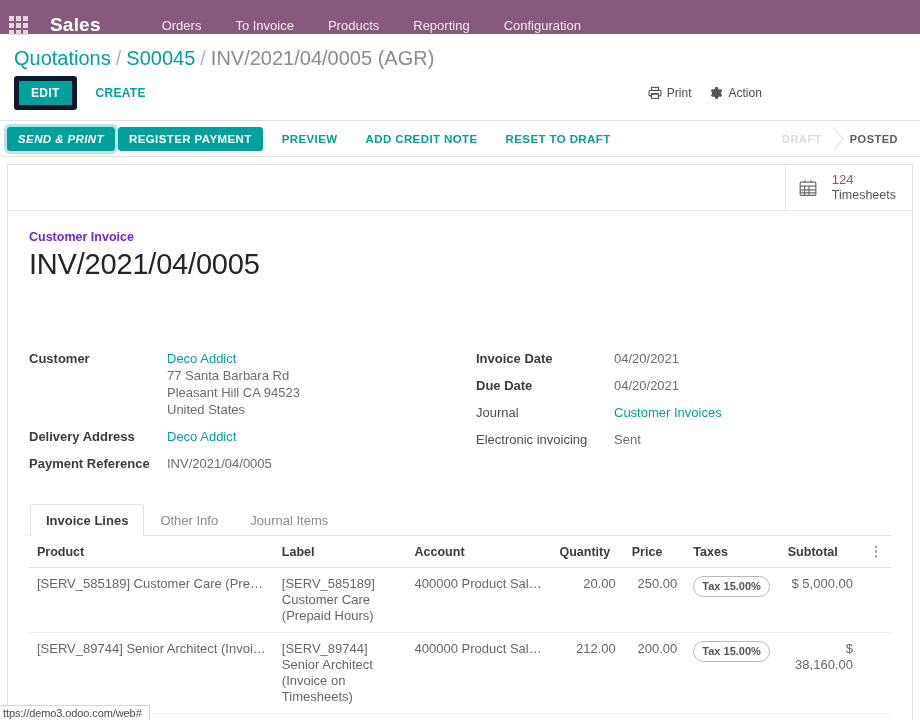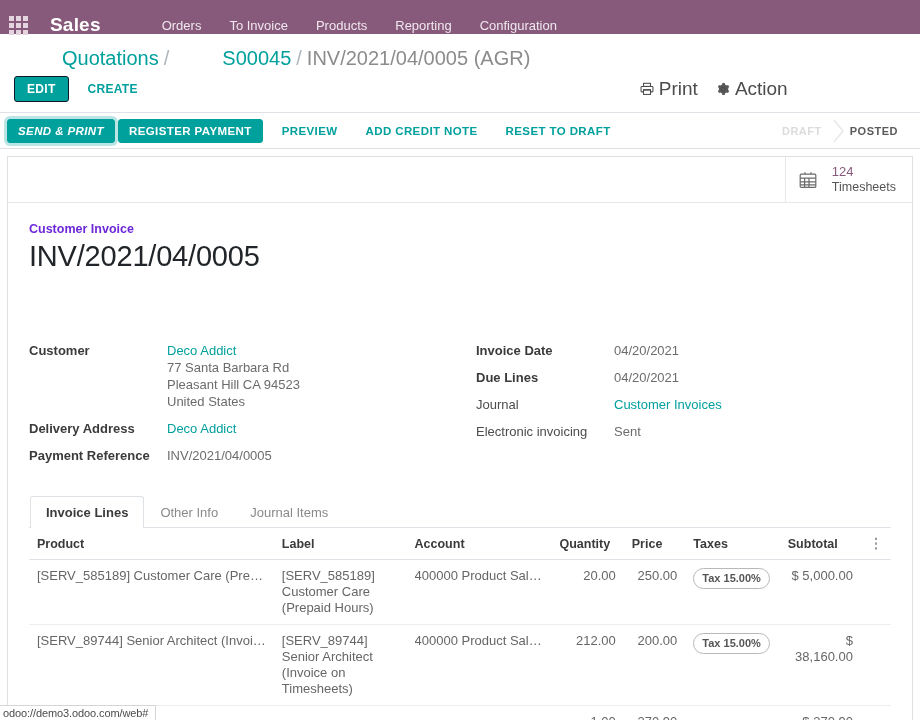--- a/index.html
+++ b/index.html
@@ -39,21 +39,21 @@
     font-size: 19px;
     font-weight: bold;
     margin-left: 21px;
     letter-spacing: .2px;
     cursor: pointer;
   }
   .menu {
     display: flex;
     align-items: center;
     margin-left: 48px;
-    gap: 2px;
+    gap: 8px;
   }
   .menu-item {
     color: #f0e7ee;
     font-size: 13px;
     padding: 6px 13px;
     cursor: pointer;
     white-space: nowrap;
   }
 
   
@@ -63,34 +63,34 @@
     padding: 0;
   }
   .breadcrumb {
     padding: 13px 14px 4px 14px;
     font-size: 20px;
     display: flex;
     align-items: baseline;
     gap: 5px;
     white-space: nowrap;
   }
-  .bc-link { color: #00A09D; cursor: pointer; margin-left: 48px; }
+  .bc-link { color: #00A09D; cursor: pointer; }
   .bc-sep { color: #adb5bd; }
   .bc-current { color: #8c8c8c; }
 
   .cp-row {
     display: flex;
     align-items: center;
     padding: 2px 14px 10px 14px;
     position: relative;
   }
   .btn-edit {
     background: #00A09D;
     color: #fff;
-    border: 1px solid #0f172a;
+    border: 5px solid #0f172a;
     border-radius: 3px;
     font-size: 12px;
     font-weight: bold;
     letter-spacing: .3px;
     padding: 5px 12px;
     cursor: pointer;
     text-transform: uppercase;
   }
   .btn-create {
     background: transparent;
@@ -108,21 +108,21 @@
   .cp-tools {
     display: flex;
     align-items: center;
     gap: 18px;
     margin-left: 490px;
   }
   .cp-tool {
     display: flex;
     align-items: center;
     gap: 5px;
-    font-size: 19px;
+    font-size: 12px;
     color: #4c4c4c;
     cursor: pointer;
   }
   .cp-tool svg { display: block; }
 
   
   .statusbar {
     display: flex;
     align-items: center;
     background: #ffffff;
@@ -497,21 +497,21 @@
             <div class="fld-val">INV/2021/04/0005</div>
           </div>
         </div>
 
         <div class="form-col right">
           <div class="fld">
             <div class="fld-label">Invoice Date</div>
             <div class="fld-val">04/20/2021</div>
           </div>
           <div class="fld">
-            <div class="fld-label">Due Lines</div>
+            <div class="fld-label">Due Date</div>
             <div class="fld-val">04/20/2021</div>
           </div>
           <div class="fld">
             <div class="fld-label light">Journal</div>
             <div class="fld-val">
               <a>Customer Invoices</a>
             </div>
           </div>
           <div class="fld">
             <div class="fld-label light">Electronic invoicing</div>
@@ -580,13 +580,13 @@
           </tr>
         </tbody>
       </table>
 
     </div>
   </div>
 
   <div class="vscroll"></div>
 </div>
 
-<div class="url-status">odoo://demo3.odoo.com/web#</div>
+<div class="url-status">ttps://demo3.odoo.com/web#</div>
 
 </body></html>

